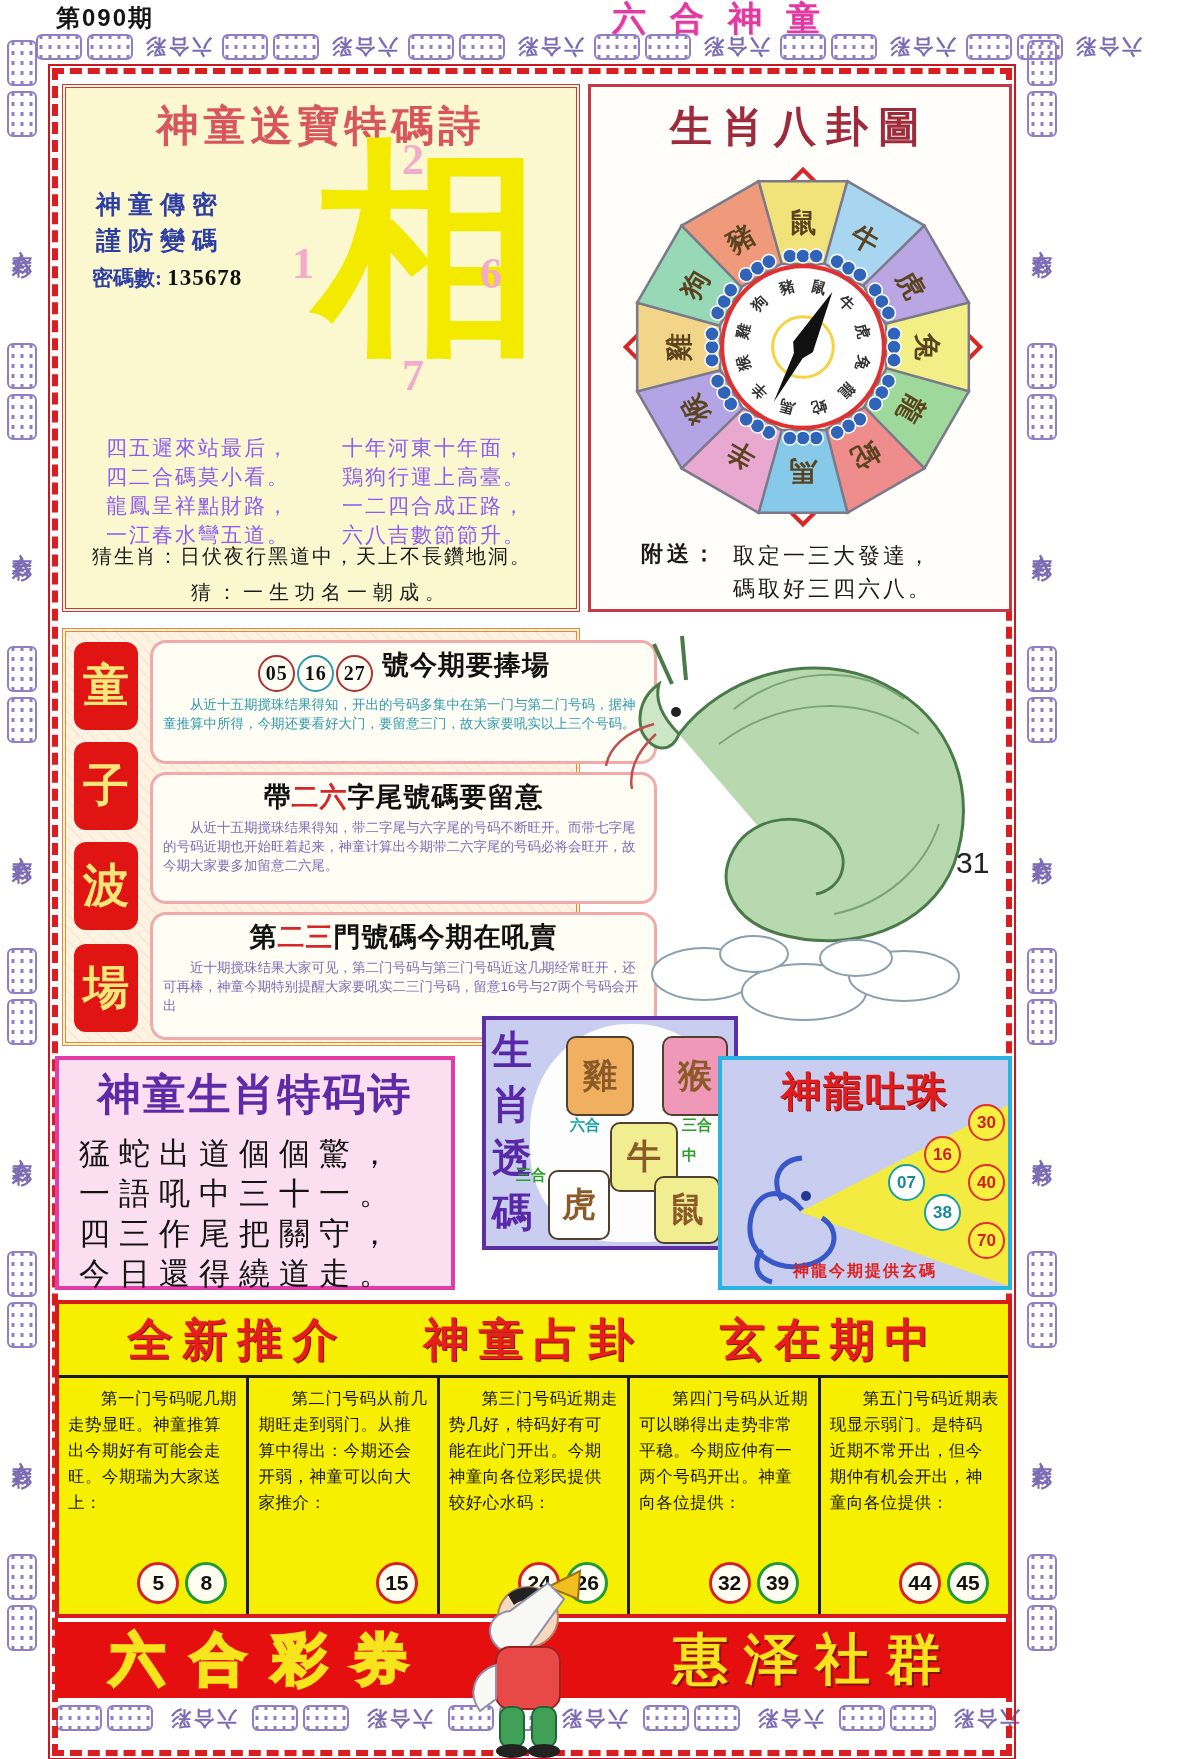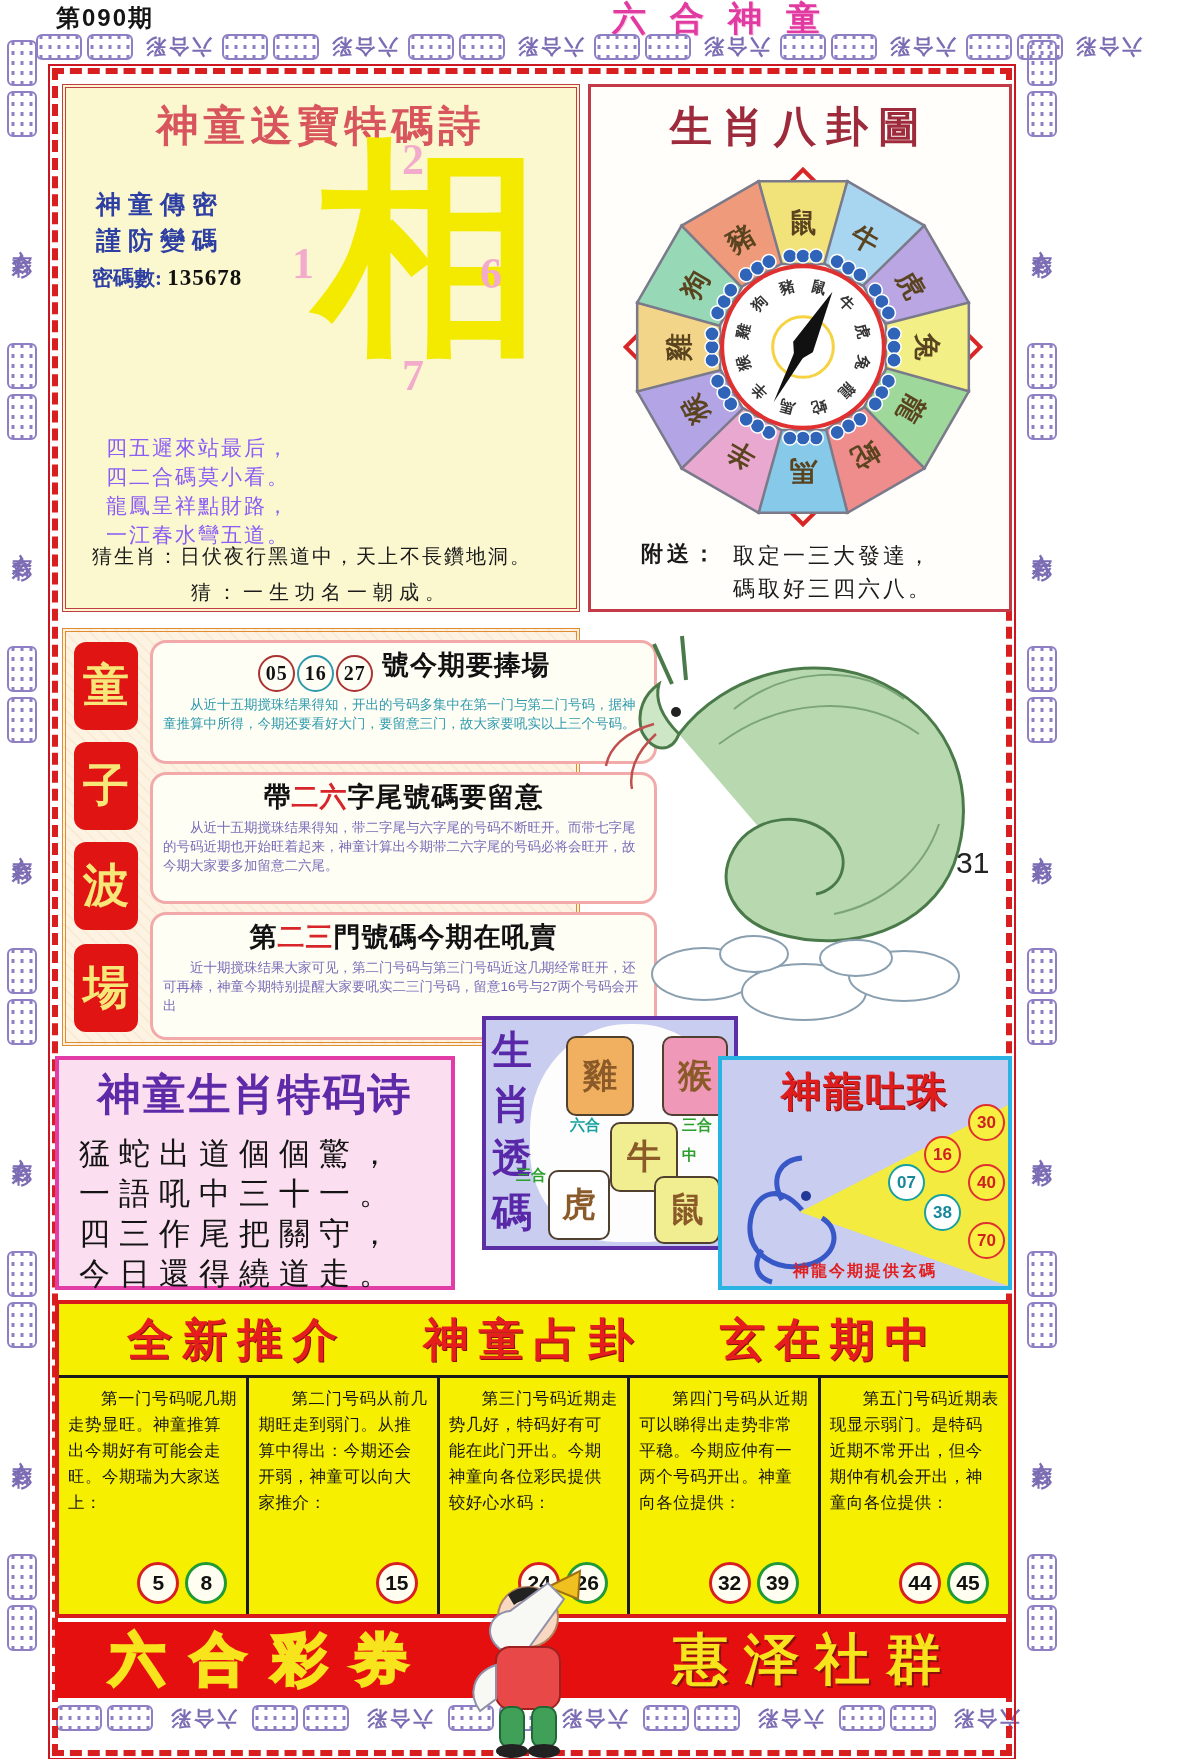--- a/index.html
+++ b/index.html
@@ -277,20 +277,24 @@
     </div>
     <div id="big-char">相</div>
     <div id="cn0" class="corner-num">2</div>
     <div id="cn1" class="corner-num">1</div>
     <div id="cn2" class="corner-num">6</div>
     <div id="cn3" class="corner-num">7</div>
     <div id="poemL" class="poem-col" style="white-space:pre-line">四五遲來站最后，
 四二合碼莫小看。
 龍鳳呈祥點財路，
 一江春水彎五道。</div>
+    <div id="poemR" class="poem-col" style="white-space:pre-line">十年河東十年面，
+鶏狗行運上高臺。
+一二四合成正路，
+六八吉數節節升。</div>
     <div id="guess1">猜生肖：日伏夜行黑道中，天上不長鑽地洞。</div>
     <div id="guess2">猜：一生功名一朝成。</div>
   </div>
 
   <div id="boxB" class="serif">
     <div class="title">生肖八卦圖</div>
     <svg id="wheel" width="364" height="364" viewBox="0 0 360 360">
       <rect x="56" y="56" width="248" height="248" fill="none" stroke="#d92525" stroke-width="4" transform="rotate(45 180 180)"></rect>
       <g id="sectors">
           <g transform="rotate(0 180 180)">

